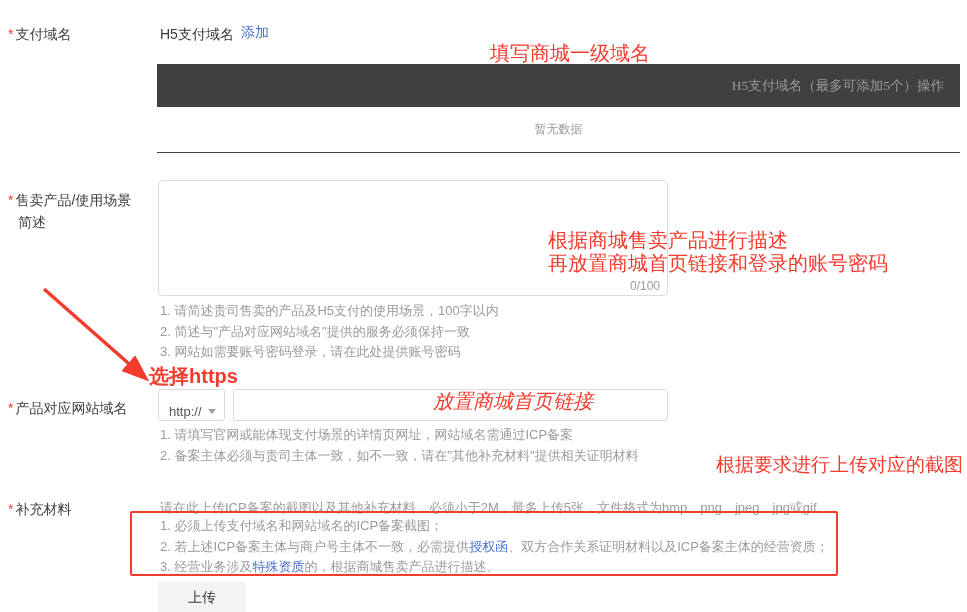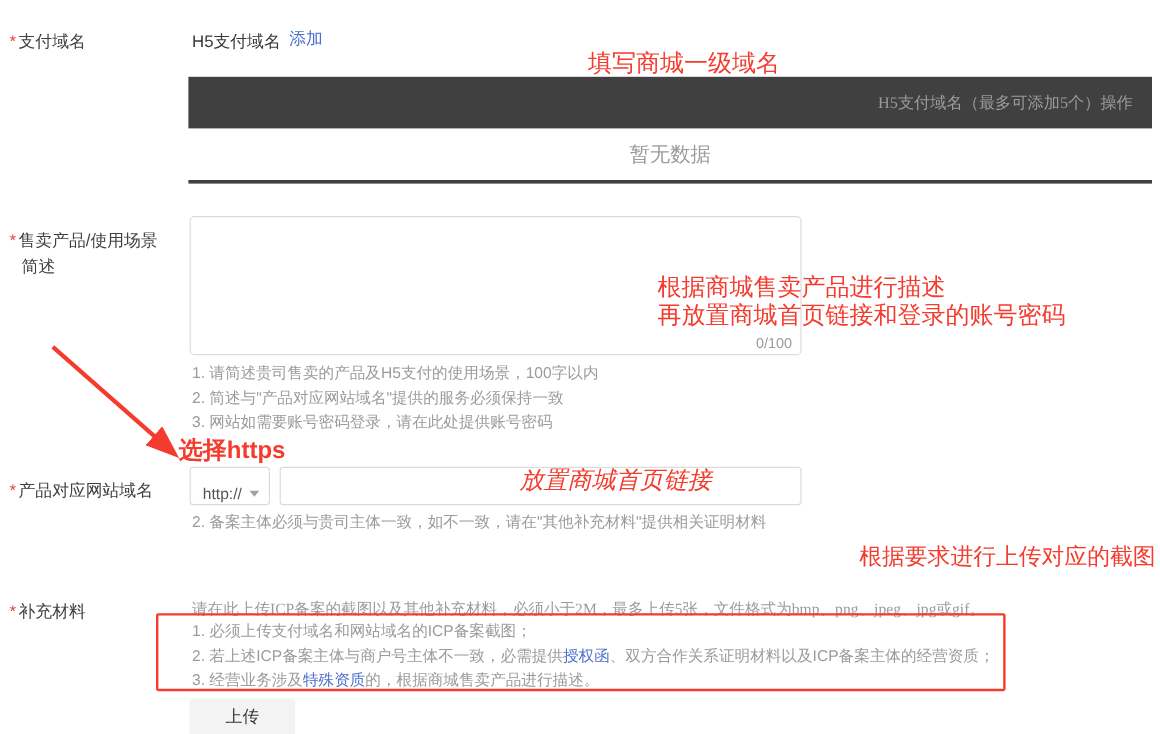--- a/index.html
+++ b/index.html
@@ -15,21 +15,21 @@
   .stage{position:relative;width:967px;height:612px;background:#fff;overflow:hidden;}
   .abs{position:absolute;}
   .flabel{font-size:14px;color:var(--label);line-height:22px;}
   .req{color:#e64340;margin-right:2px;}
   .link{color:var(--blue);cursor:pointer;text-decoration:none;font-size:14px;}
   .anno{color:var(--red);font-size:20px;font-weight:500;white-space:nowrap;line-height:23px;}
   .notes{color:var(--muted);font-size:13px;line-height:20.5px;white-space:nowrap;}
   .table-header{background:#404040;display:flex;align-items:center;justify-content:flex-end;
     padding:0 16px;font-size:13.5px;color:var(--muted);font-family:Liberation Serif, serif;}
   .empty-row{display:flex;align-items:center;justify-content:center;
-    font-size:17px;color:var(--muted);border-bottom:3px solid #404040;}
+    font-size:12px;color:var(--muted);border-bottom:1px solid #404040;}
   .box-input{border:1px solid var(--border);border-radius:4px;background:#fff;}
   textarea.box-input{resize:none;width:100%;height:100%;outline:none;font-family:inherit;
     font-size:14px;padding:8px 10px;color:#333;}
   input.box-input{outline:none;font-size:14px;padding:0 10px;color:#333;}
   .select-box{border:1px solid var(--border);border-radius:3px;display:flex;align-items:center;
     justify-content:space-between;padding:12px 8px 0 10px;font-size:13px;color:#555;cursor:pointer;background:#fff;}
   .caret{width:0;height:0;border-left:4.5px solid transparent;border-right:4.5px solid transparent;
     border-top:5px solid #a0a0a0;margin-left:4px;}
   .red-box{border:2px solid var(--red);border-radius:2px;background:transparent;pointer-events:none;}
   .upload-btn{background:#f3f3f3;border:none;border-radius:3px;font-size:14px;color:#353535;
@@ -92,29 +92,30 @@
   </div>
 
   <div class="abs select-box" style="left:158px;top:389px;width:67px;height:32px;">
     <span>http://</span>
     <span class="caret"></span>
   </div>
   <input class="abs box-input" style="left: 233px; top: 389px; width: 435px; height: 32px; border-radius: 3px;">
   <div class="abs anno" style="left:433px;top:390px;font-style:italic;">放置商城首页链接</div>
 
   <div class="abs notes" style="left:160px;top:425px;">
+    <div>1. 请填写官网或能体现支付场景的详情页网址，网站域名需通过ICP备案</div>
     <div>2. 备案主体必须与贵司主体一致，如不一致，请在"其他补充材料"提供相关证明材料</div>
   </div>
 
   <div class="abs anno" style="left:716px;top:453px;font-size:19px;">根据要求进行上传对应的截图</div>
 
   <div class="abs flabel" style="left:8px;top:498px;">
     <span class="req">*</span><span>补充材料</span>
   </div>
-  <div class="abs notes" style="left:160px;top:498px;font-family:Liberation Serif, serif;">请在此上传ICP备案的截图以及其他补充材料，必须小于2M，最多上传5张，文件格式为bmp、png、jpeg、jpg或gif。</div>
+  <div class="abs notes" style="left:160px;top:498px;">请在此上传ICP备案的截图以及其他补充材料，必须小于2M，最多上传5张，文件格式为bmp、png、jpeg、jpg或gif。</div>
 
   <div class="abs red-box" style="left:130px;top:511px;width:708px;height:65px;"></div>
 
   <div class="abs notes" style="left:160px;top:516px;">
     <div>1. 必须上传支付域名和网站域名的ICP备案截图；</div>
     <div>
       <span>2. 若上述ICP备案主体与商户号主体不一致，必需提供</span><span class="inline-link">授权函</span><span>、双方合作关系证明材料以及ICP备案主体的经营资质；</span>
     </div>
     <div>
       <span>3. 经营业务涉及</span><span class="inline-link">特殊资质</span><span>的，根据商城售卖产品进行描述。</span>

